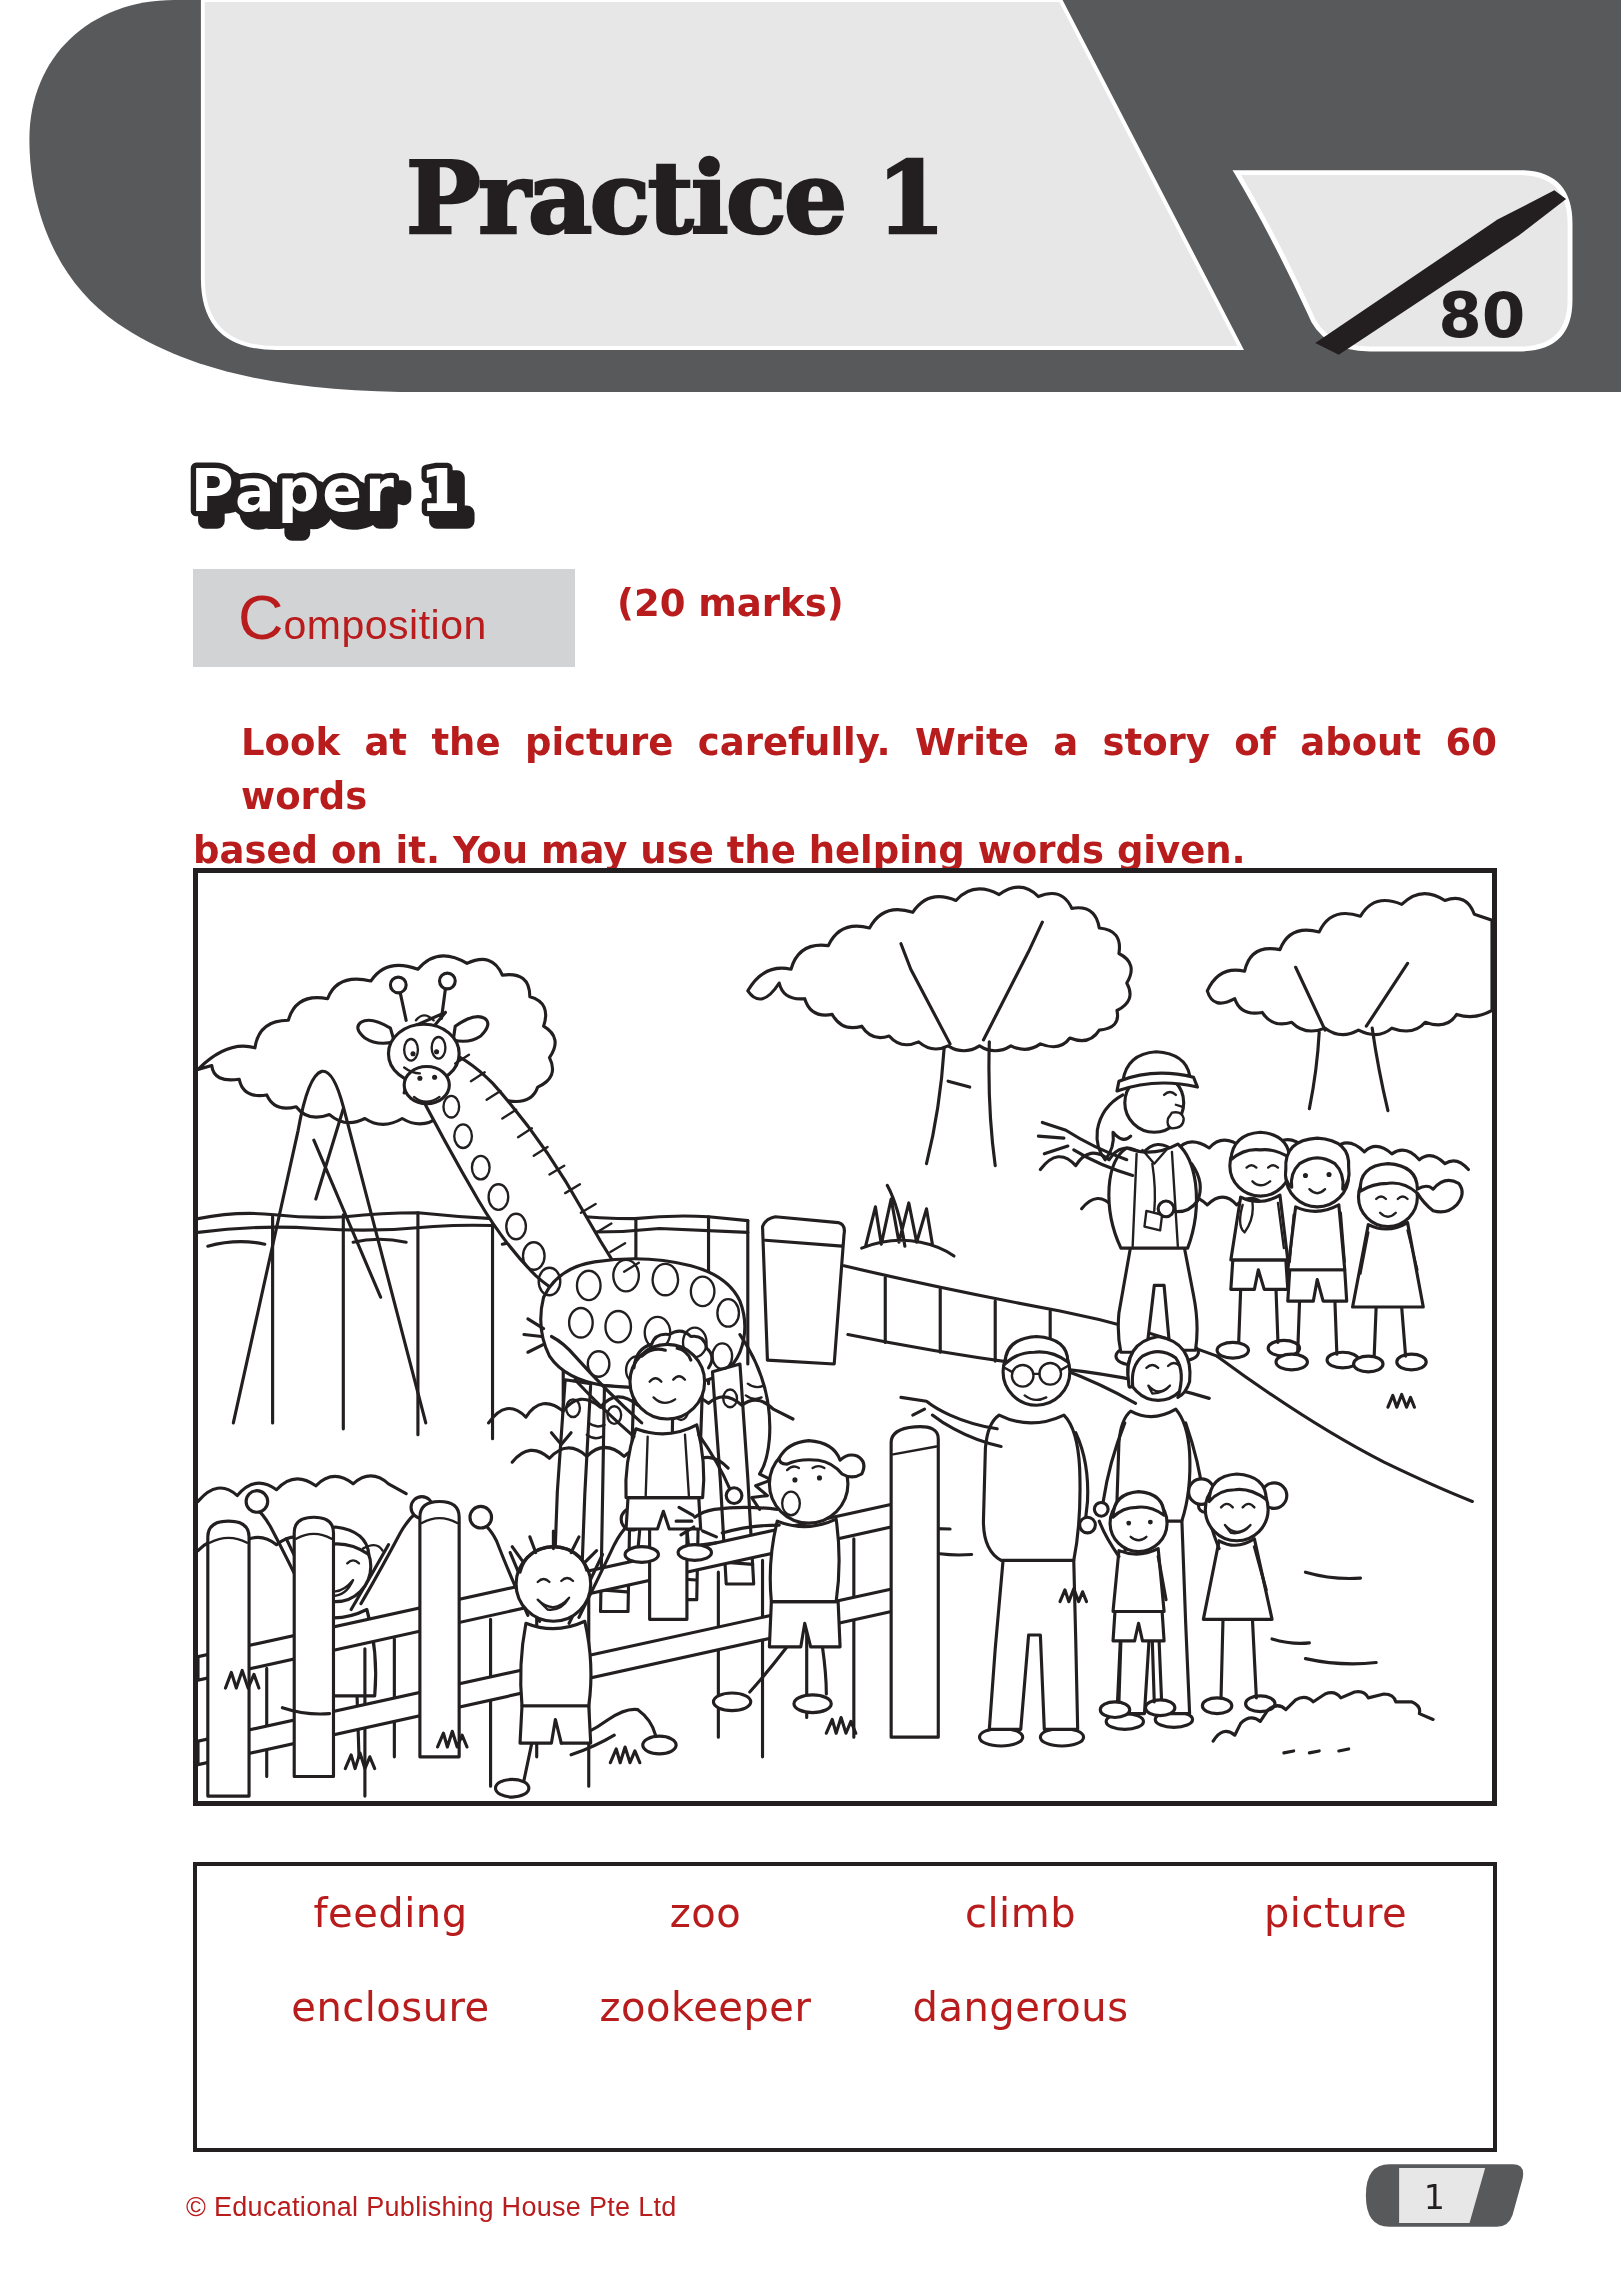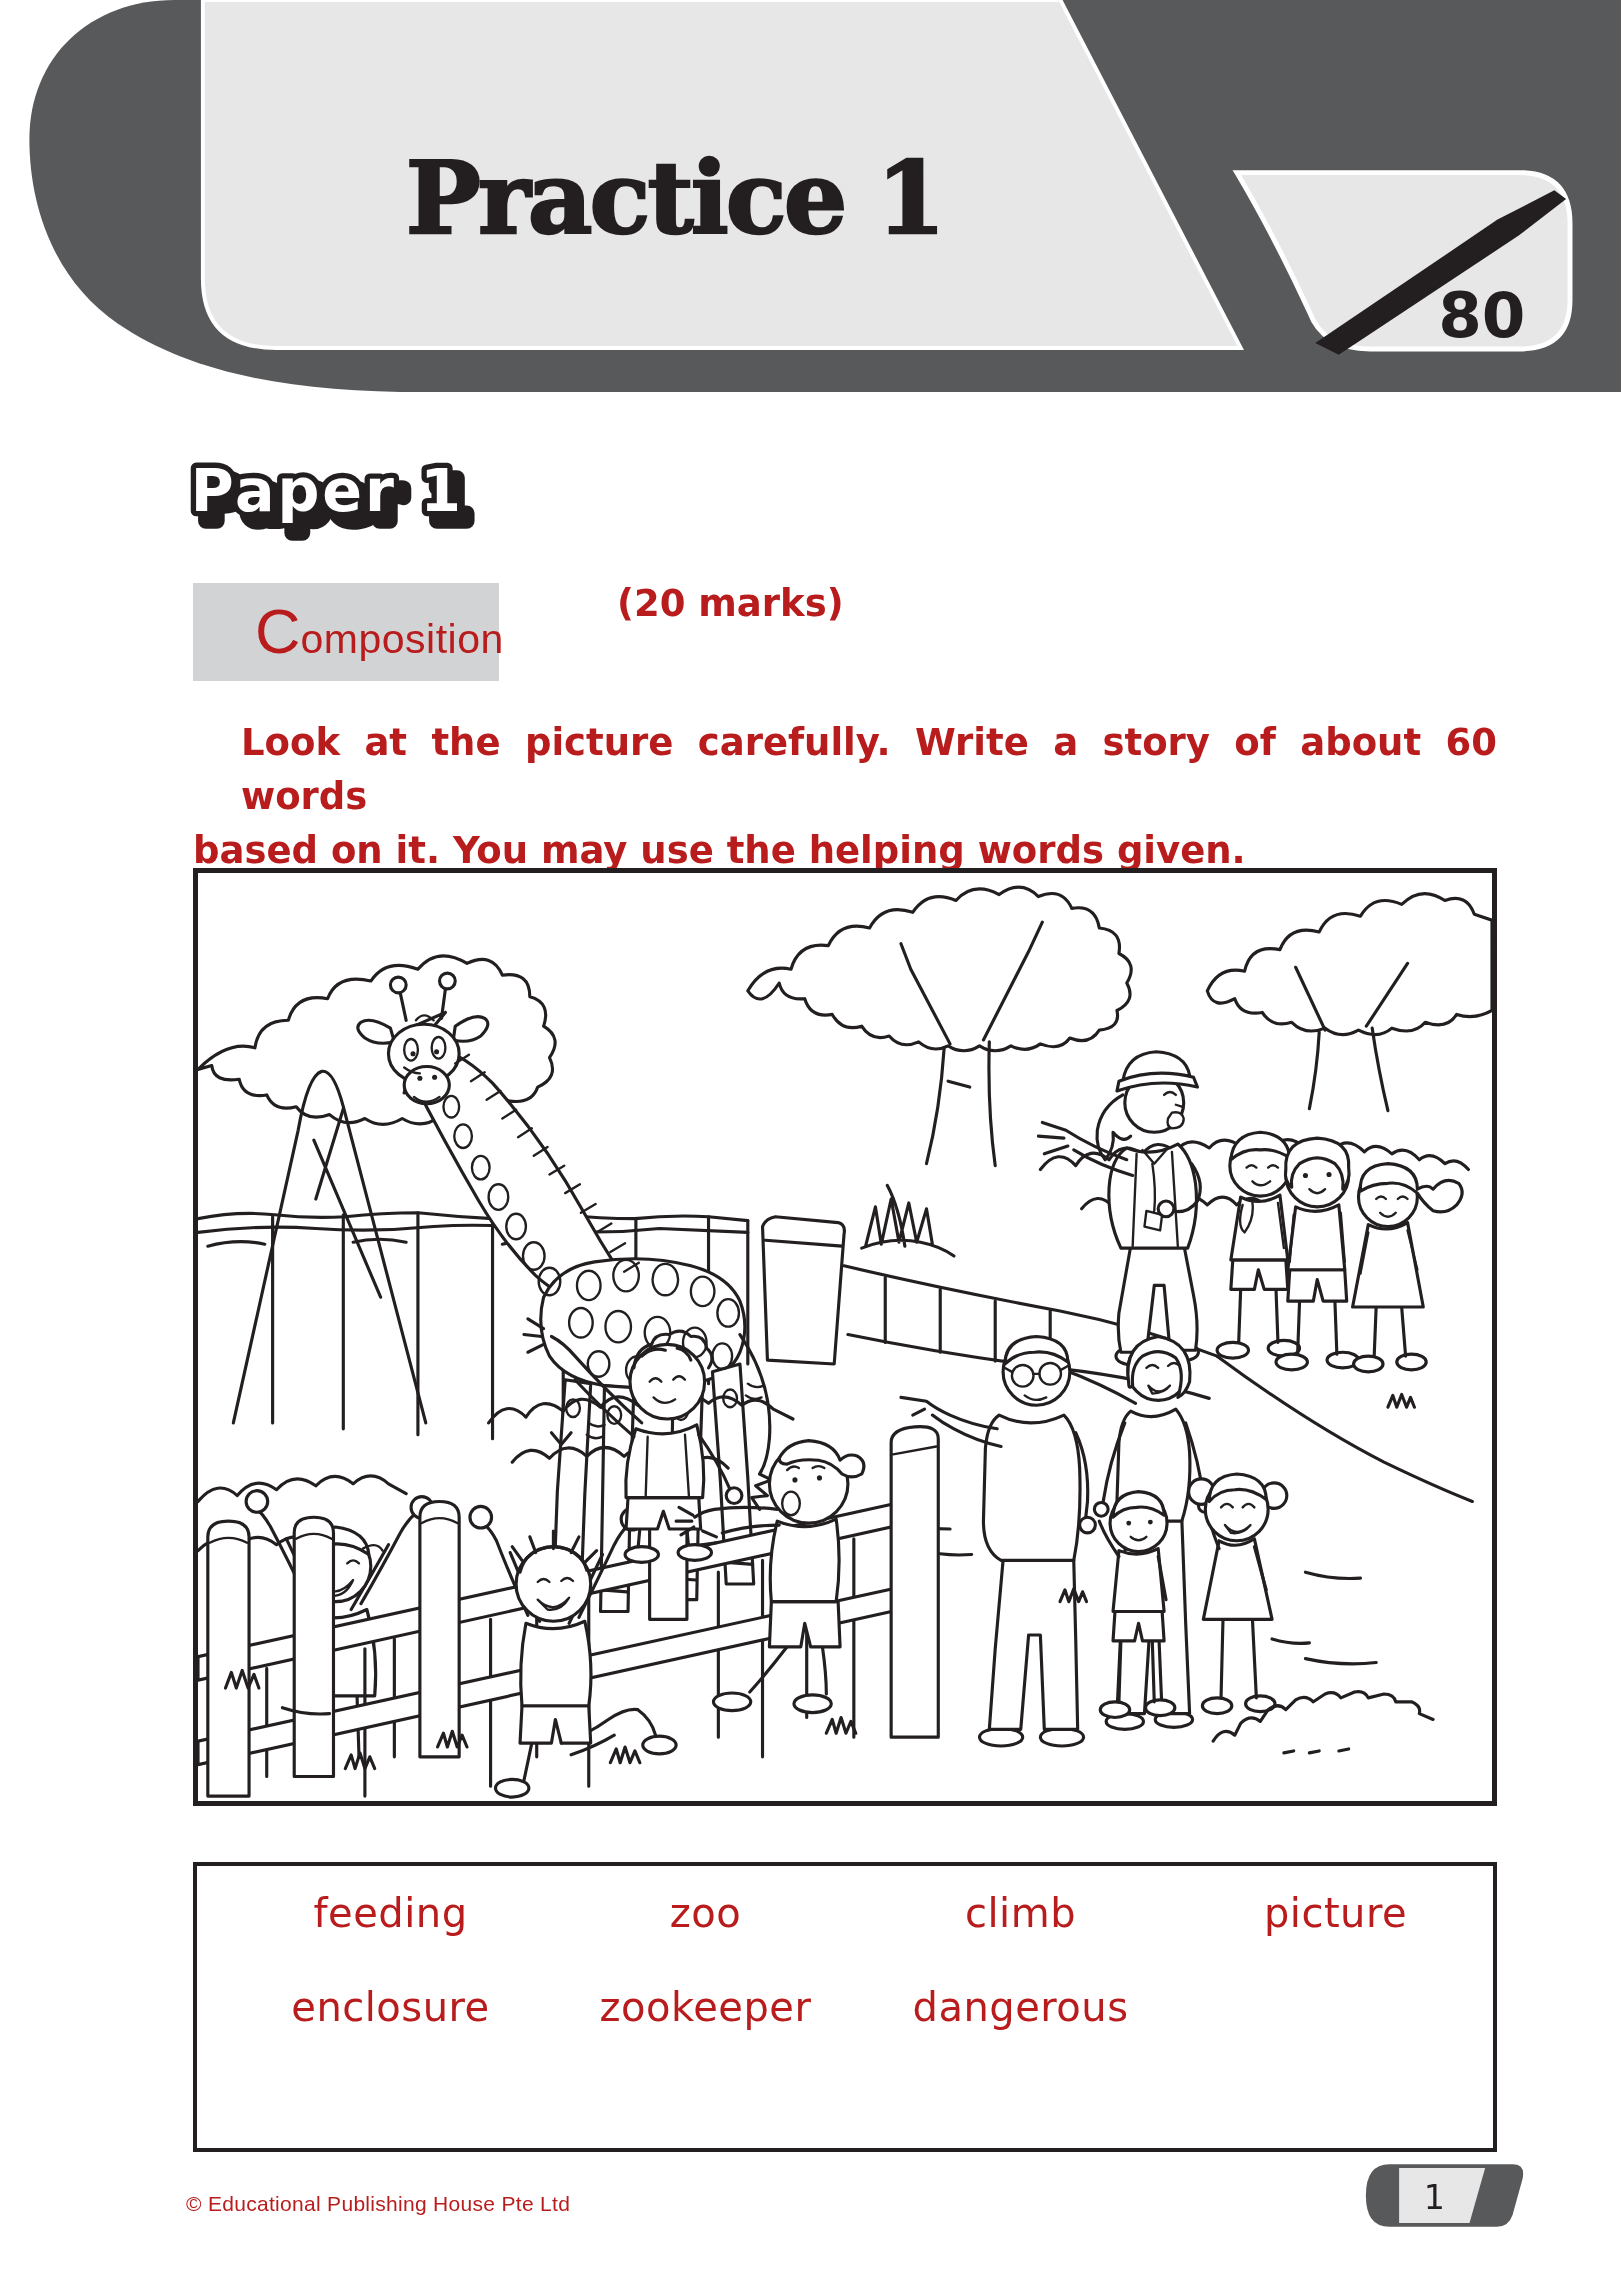--- a/index.html
+++ b/index.html
@@ -4,34 +4,34 @@
 <style>
   html,body{margin:0;padding:0;background:#9a9a9a;}
   .page{position:relative;width:1621px;height:2293px;background:#fff;overflow:hidden;
         font-family:"DejaVu Sans",sans-serif;color:#b91c1c;}
   .abs{position:absolute;}
   svg text{font-family:"DejaVu Sans",sans-serif;}
   .header-svg{left:0;top:0;}
   .title-text{font-family:"DejaVu Serif",serif;font-weight:bold;letter-spacing:-3px;}
   .badge-text{font-weight:bold;}
   .paper-text{font-weight:bold;letter-spacing:3px;}
-  .comp-box{left:193px;top:583px;width:306px;height:98px;background:#d2d3d5;
-            padding-left:62px;box-sizing:border-box;}
+  .comp-box{left:193px;top:569px;width:382px;height:98px;background:#d2d3d5;
+            padding-left:45px;box-sizing:border-box;}
   .comp-box .inner{line-height:96px;white-space:nowrap;font-family:"Liberation Sans",sans-serif;}
   .comp-initial{font-size:63px;font-weight:500;}
   .comp-rest{font-size:41px;font-weight:500;letter-spacing:0.5px;}
   .marks{left:617px;top:582px;font-size:37px;font-weight:bold;}
   .instructions{left:193px;top:716px;width:1304px;font-size:37px;font-weight:bold;line-height:54px;}
   .instructions .l1{text-align:justify;text-align-last:justify;margin-left:48px;}
   .picture-frame{left:193px;top:868px;width:1304px;height:938px;border:5.9px solid #231f20;box-sizing:border-box;background:#fff;}
   .picture-frame svg{display:block;width:100%;height:100%;}
   .words-box{left:193px;top:1862px;width:1304px;height:290px;border:4.9px solid #231f20;box-sizing:border-box;
              display:grid;grid-template-columns:1fr 1fr 1fr 1fr;grid-template-rows:1fr 1fr 1fr;align-items:center;padding-left:36px;}
   .word-cell{text-align:center;font-size:40px;font-weight:400;letter-spacing:0.5px;}
-  .copyright{left:186px;top:2192px;font-size:21px;letter-spacing:0.3px;font-family:"Liberation Sans",sans-serif;}
+  .copyright{left:186px;top:2192px;font-size:27px;letter-spacing:0.3px;font-family:"Liberation Sans",sans-serif;}
   .pagetab-svg{left:1360px;top:2160px;}
   
   .ln{fill:none;stroke:#231f20;stroke-width:3.2;stroke-linecap:round;stroke-linejoin:round;}
   .wf{fill:#ffffff;stroke:#231f20;stroke-width:3.2;stroke-linecap:round;stroke-linejoin:round;}
   .th{stroke-width:2.4;}
   .ik{fill:#231f20;stroke:none;}
 </style>
 </head>
 <body>
 

